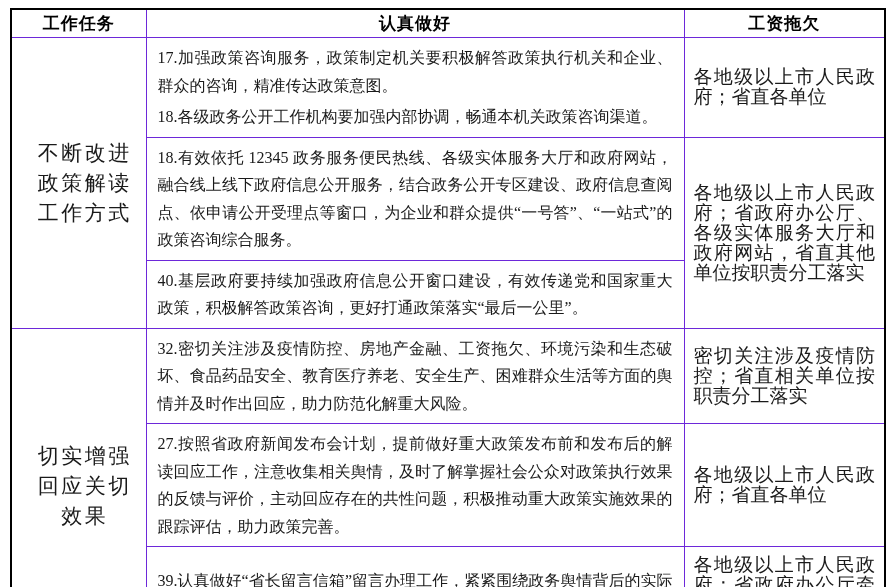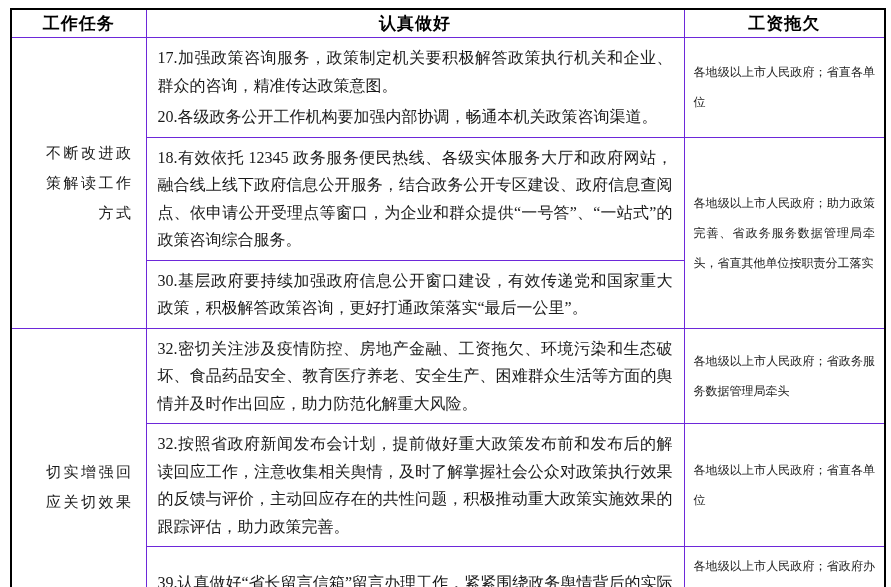--- a/index.html
+++ b/index.html
@@ -41,36 +41,36 @@
   th.header-cell {
     font-family: "Liberation Sans", "DejaVu Sans", sans-serif;
     font-weight: bold;
     font-size: 17px;
     text-align: center;
     padding: 2px 4px;
     letter-spacing: 1px;
     color: #000;
   }
   td.task-cell {
-    font-size: 15px;
+    font-size: 21px;
     line-height: 30px;
     letter-spacing: 2.5px;
     padding: 4px 12px 4px 24px;
-    text-align: right;
+    text-align: center;
   }
   td.req-cell {
     font-size: 16px;
     line-height: 27.5px;
     padding: 2px 7px;
     text-align: justify;
   }
   td.req-cell p { margin: 4px; }
   td.unit-cell {
-    font-size: 12px;
-    line-height: 30px;
+    font-size: 19px;
+    line-height: 20px;
     padding: 4px 9px;
     text-align: justify;
   }
 </style>
 </head>
 <body>
 
 <div class="page">
   <table class="doc-table">
     <colgroup>
@@ -83,46 +83,46 @@
         <tr class="r-header">
       <th class="header-cell">工作任务</th>
       <th class="header-cell">认真做好</th>
       <th class="header-cell">工资拖欠</th>
     </tr>
 
     <tr class="r-a">
       <td class="task-cell" rowspan="3">不断改进政策解读工作方式</td>
       <td class="req-cell">
         <p>17.加强政策咨询服务，政策制定机关要积极解答政策执行机关和企业、群众的咨询，精准传达政策意图。</p>
-        <p>20.各级政务公开工作机构要加强内部协调，畅通本机关政策咨询渠道。</p>
+        <p>18.各级政务公开工作机构要加强内部协调，畅通本机关政策咨询渠道。</p>
       </td>
       <td class="unit-cell">各地级以上市人民政府；省直各单位</td>
     </tr>
     <tr class="r-b">
       <td class="req-cell">
         <p>18.有效依托 12345 政务服务便民热线、各级实体服务大厅和政府网站，融合线上线下政府信息公开服务，结合政务公开专区建设、政府信息查阅点、依申请公开受理点等窗口，为企业和群众提供“一号答”、“一站式”的政策咨询综合服务。</p>
       </td>
-      <td class="unit-cell" rowspan="2">各地级以上市人民政府；助力政策完善、省政务服务数据管理局牵头，省直其他单位按职责分工落实</td>
+      <td class="unit-cell" rowspan="2">各地级以上市人民政府；省政府办公厅、各级实体服务大厅和政府网站，省直其他单位按职责分工落实</td>
     </tr>
     <tr class="r-c">
       <td class="req-cell">
-        <p>30.基层政府要持续加强政府信息公开窗口建设，有效传递党和国家重大政策，积极解答政策咨询，更好打通政策落实“最后一公里”。</p>
+        <p>40.基层政府要持续加强政府信息公开窗口建设，有效传递党和国家重大政策，积极解答政策咨询，更好打通政策落实“最后一公里”。</p>
       </td>
     </tr>
 
     <tr class="r-d">
       <td class="task-cell" rowspan="3">切实增强回应关切效果</td>
       <td class="req-cell">
         <p>32.密切关注涉及疫情防控、房地产金融、工资拖欠、环境污染和生态破坏、食品药品安全、教育医疗养老、安全生产、困难群众生活等方面的舆情并及时作出回应，助力防范化解重大风险。</p>
       </td>
-      <td class="unit-cell">各地级以上市人民政府；省政务服务数据管理局牵头</td>
+      <td class="unit-cell">密切关注涉及疫情防控；省直相关单位按职责分工落实</td>
     </tr>
     <tr class="r-e">
       <td class="req-cell">
-        <p>32.按照省政府新闻发布会计划，提前做好重大政策发布前和发布后的解读回应工作，注意收集相关舆情，及时了解掌握社会公众对政策执行效果的反馈与评价，主动回应存在的共性问题，积极推动重大政策实施效果的跟踪评估，助力政策完善。</p>
+        <p>27.按照省政府新闻发布会计划，提前做好重大政策发布前和发布后的解读回应工作，注意收集相关舆情，及时了解掌握社会公众对政策执行效果的反馈与评价，主动回应存在的共性问题，积极推动重大政策实施效果的跟踪评估，助力政策完善。</p>
       </td>
       <td class="unit-cell">各地级以上市人民政府；省直各单位</td>
     </tr>
     <tr class="r-f">
       <td class="req-cell">
         <p>39.认真做好“省长留言信箱”留言办理工作，紧紧围绕政务舆情背后的实际问题，以解决问题的具体举措实质性回应社会关切。</p>
       </td>
       <td class="unit-cell">各地级以上市人民政府；省政府办公厅牵头，省直其他单位按职责分工落实</td>
     </tr>
   </tbody>

